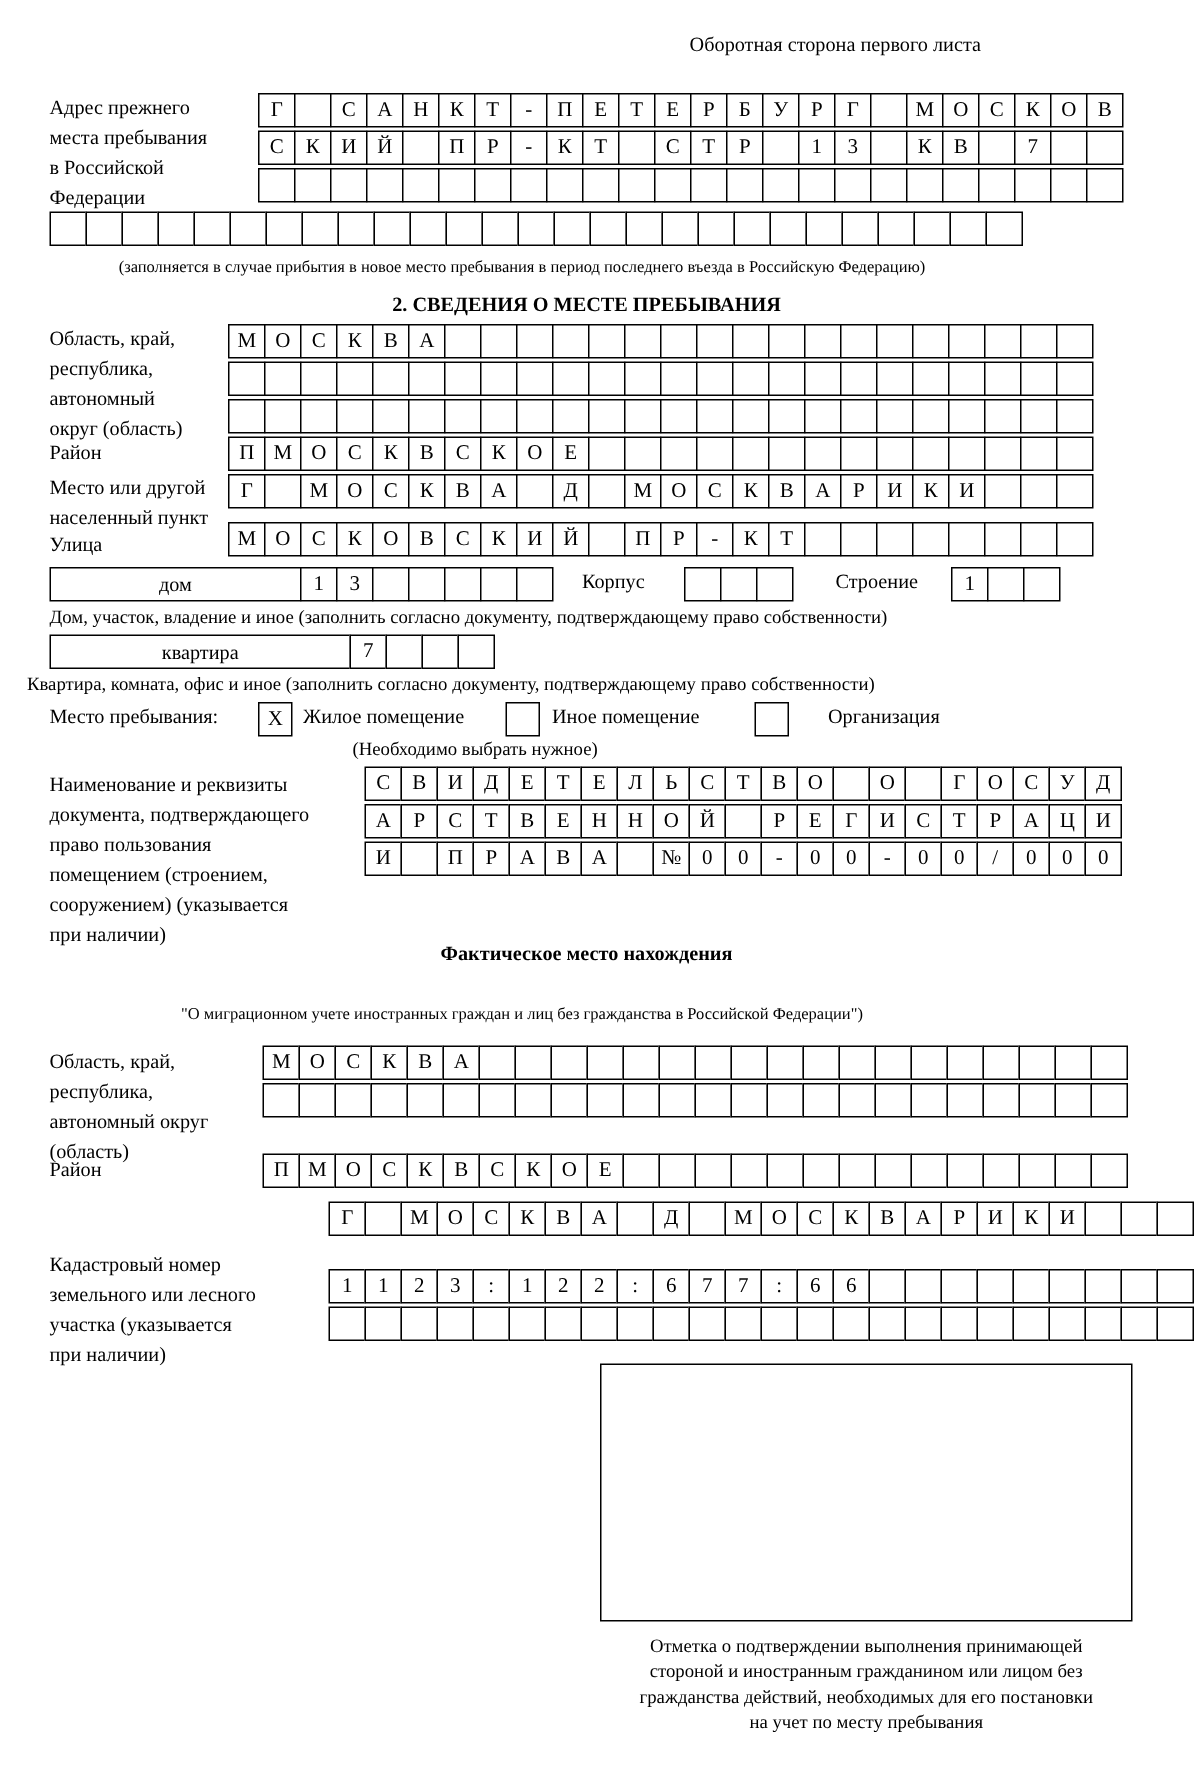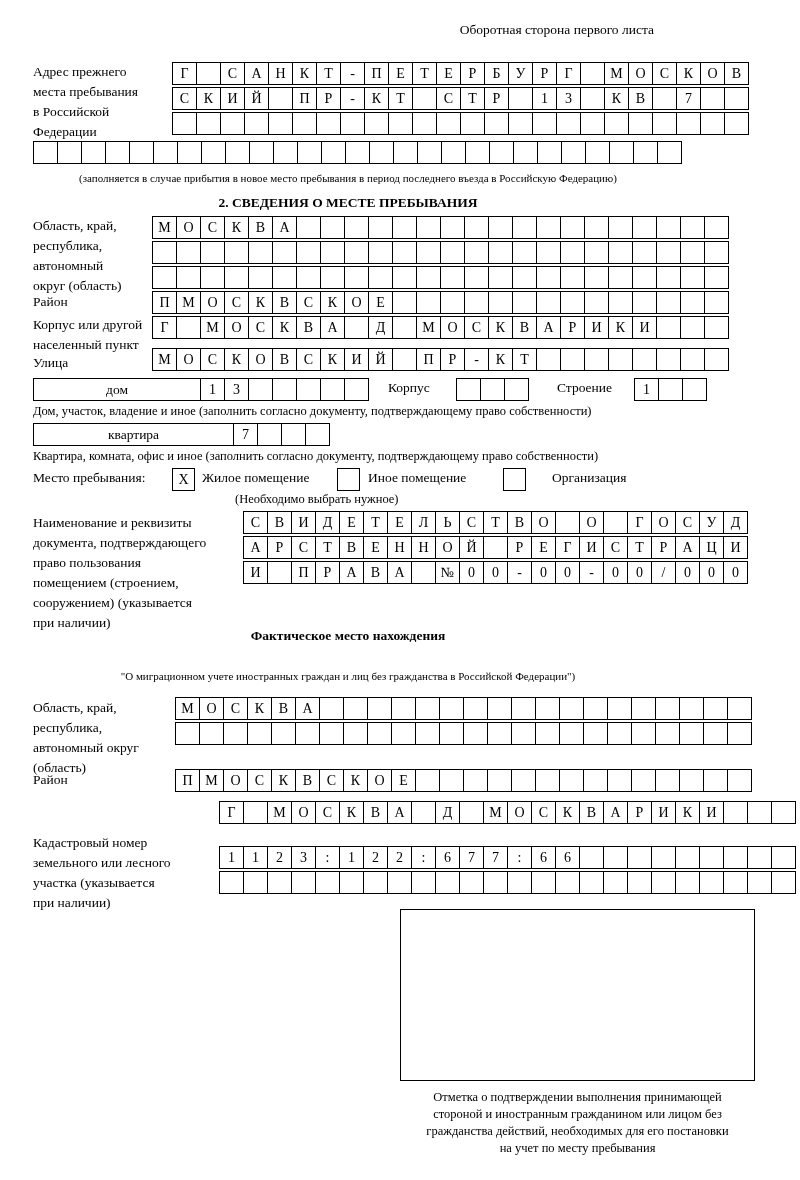--- a/index.html
+++ b/index.html
@@ -56,20 +56,21 @@
     text-align:center;
     width:100%;
   }
 
   .sect-title{
     position:absolute;
     width:100%;
     text-align:center;
     font-size:13.5px;
     font-weight:bold;
+    padding-left:43px;
   }
 
   .checkbox{
     position:absolute;
     width:23px;height:23px;
     border:1px solid #000;
     box-sizing:border-box;
     text-align:center;
     font-size:14px;
     line-height:21px;
@@ -316,21 +317,21 @@
       <div class="cell"></div>
       <div class="cell"></div>
       <div class="cell"></div>
       <div class="cell"></div>
       <div class="cell"></div>
       <div class="cell"></div>
       <div class="cell"></div>
       <div class="cell"></div>
     </div>
 
-  <div class="lbl" style="left:33px;top:315px;">Корпус или другой
+  <div class="lbl" style="left:33px;top:315px;">Место или другой
 населенный пункт</div>
   <div class="grid" id="s2-city" style="left:152px;top:316px;">
       <div class="cell">Г</div>
       <div class="cell"></div>
       <div class="cell">М</div>
       <div class="cell">О</div>
       <div class="cell">С</div>
       <div class="cell">К</div>
       <div class="cell">В</div>
       <div class="cell">А</div>
@@ -405,21 +406,21 @@
 
   <div class="lbl small" style="left:33px;top:401px;">Дом, участок, владение и иное (заполнить согласно документу, подтверждающему право собственности)</div>
 
   <div class="boxline" style="left:33px;top:423px;width:201px;">квартира</div>
   <div class="grid" id="s2-flat" style="left:233px;top:423px;">
       <div class="cell">7</div>
       <div class="cell"></div>
       <div class="cell"></div>
       <div class="cell"></div>
     </div>
-  <div class="lbl small" style="left:33px;top:446px;">Квартира, комната, офис и иное (заполнить согласно документу, подтверждающему право собственности)</div>
+  <div class="lbl small" style="left:18px;top:446px;">Квартира, комната, офис и иное (заполнить согласно документу, подтверждающему право собственности)</div>
 
   <div class="lbl" style="left:33px;top:468px;">Место пребывания:</div>
   <div class="checkbox" style="left:172px;top:468px;">X</div>
   <div class="lbl" style="left:202px;top:468px;">Жилое помещение</div>
   <div class="checkbox" style="left:337px;top:468px;"></div>
   <div class="lbl" style="left:368px;top:468px;">Иное помещение</div>
   <div class="checkbox" style="left:503px;top:468px;"></div>
   <div class="lbl" style="left:552px;top:468px;">Организация</div>
   <div class="lbl small" style="left:235px;top:489px;">(Необходимо выбрать нужное)</div>
 

